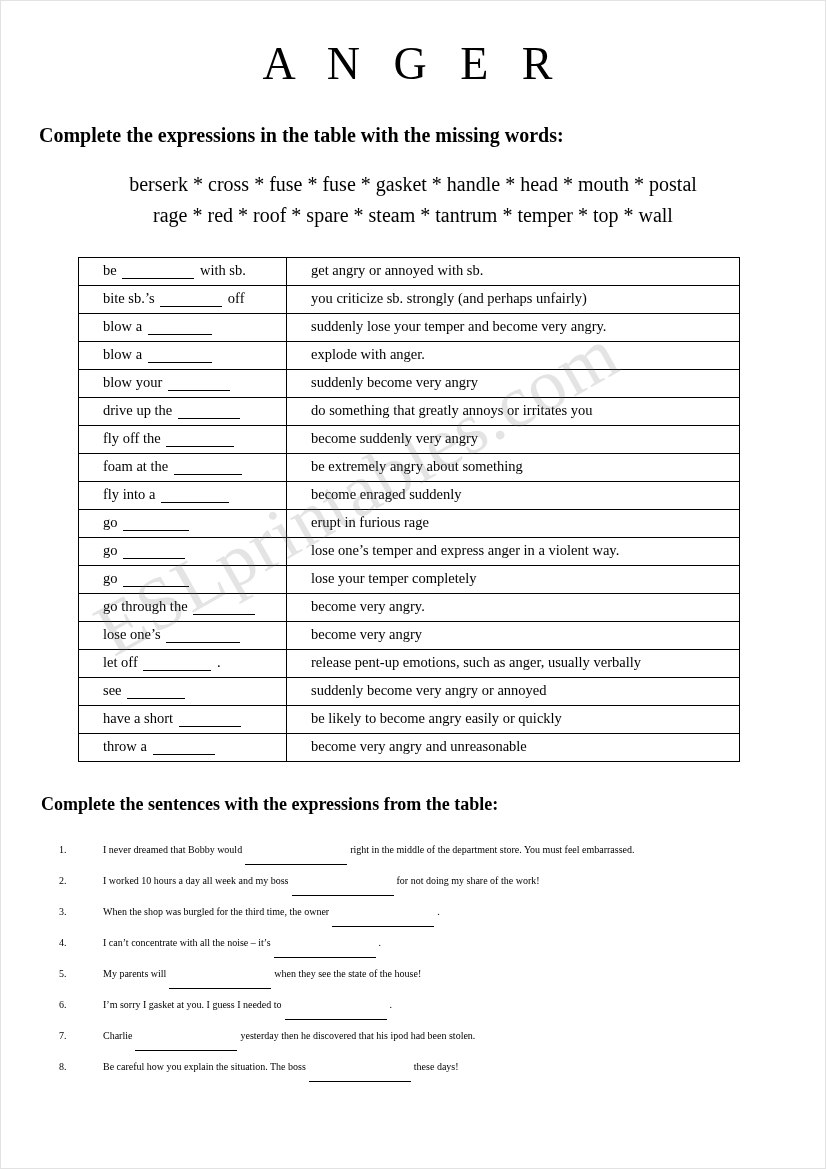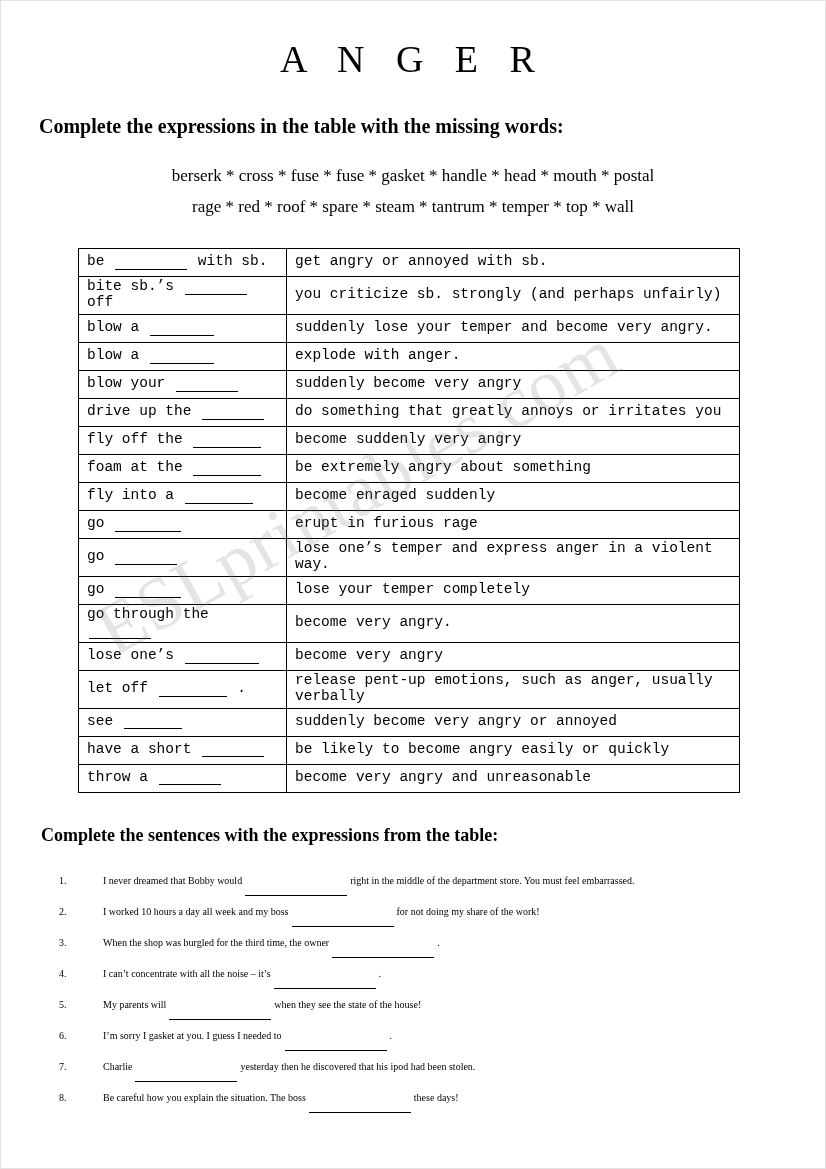--- a/index.html
+++ b/index.html
@@ -15,51 +15,50 @@
   }
   .page {
     position: absolute;
     left: 0; top: 0;
     width: 826px; height: 1169px;
     border: 1px solid #e2e2e2;
     background: #fff;
   }
   .title {
     text-align: center;
-    font-size: 38px;
+    font-size: 46px;
     letter-spacing: 11px;
     font-weight: 400;
     margin: 36px 0 0 0;
     font-family: "Liberation Serif", serif;
   }
   .instruction {
     font-weight: bold;
     font-size: 20px;
     margin: 34px 0 0 38px;
   }
   .wordbank {
     text-align: center;
-    font-size: 17px;
+    font-size: 20px;
     margin-top: 22px;
     line-height: 31px;
   }
   table.expr {
     border-collapse: collapse;
     margin: 26px 0 0 77px;
     width: 662px;
     table-layout: fixed;
   }
   table.expr td {
     border: 1px solid #000;
     height: 28px;
-    padding: 2px 8px 3px 8px;
+    padding: 2px 8px 3px 24px;
     font-size: 14.5px;
     vertical-align: middle;
     line-height: 1.1;
-    font-family: Liberation Mono, monospace;
   }
   table.expr td.left { width: 208px; }
   .blank-line {
     display: inline-block;
     border-bottom: 1px solid #000;
     height: 12px;
     vertical-align: bottom;
     margin: 0 2px;
   }
   .instruction2 {

